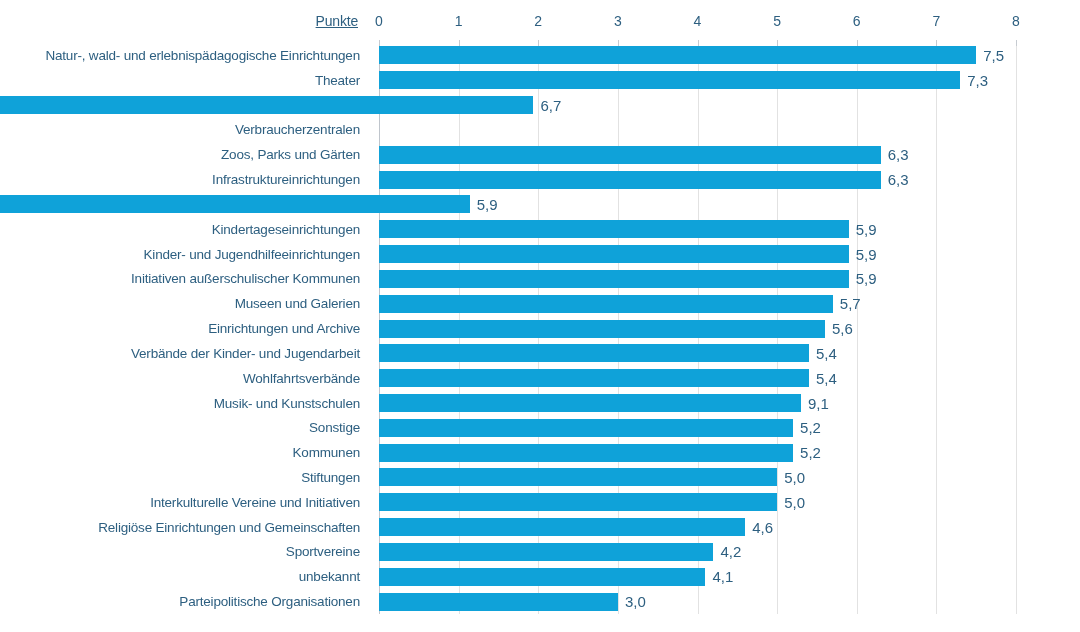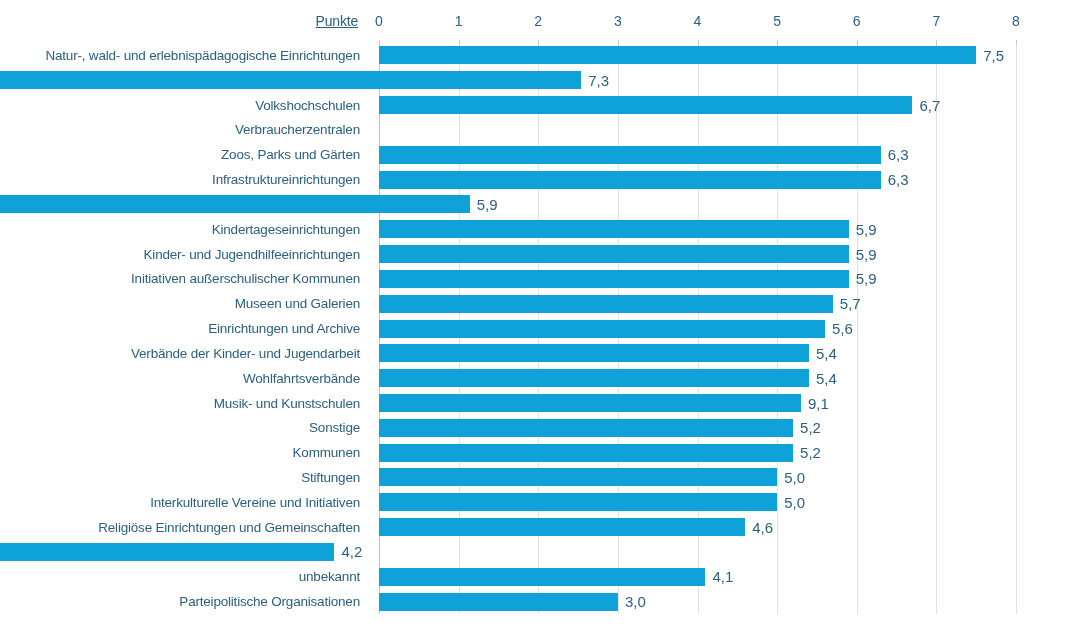--- a/index.html
+++ b/index.html
@@ -131,27 +131,27 @@
     </div>
   <div class="rows" id="rows">
       <div class="row">
         <div class="cat">Natur-, wald- und erlebnispädagogische Einrichtungen</div>
         <div class="track">
           <div class="bar" style="width: 93.75%; background: rgb(15, 162, 217);"></div>
           <div class="val">7,5</div>
         </div>
       </div>
       <div class="row">
+        <div class="cat">Theater</div>
         <div class="track">
           <div class="bar" style="width: 91.25%; background: rgb(15, 162, 217);"></div>
           <div class="val">7,3</div>
         </div>
       </div>
       <div class="row">
-        <div class="cat">Volkshochschulen</div>
         <div class="track">
           <div class="bar" style="width: 83.75%; background: rgb(15, 162, 217);"></div>
           <div class="val">6,7</div>
         </div>
       </div>
       <div class="row">
         <div class="cat">Verbraucherzentralen</div>
       </div>
       <div class="row">
         <div class="cat">Zoos, Parks und Gärten</div>
@@ -258,20 +258,21 @@
         </div>
       </div>
       <div class="row">
         <div class="cat">Religiöse Einrichtungen und Gemeinschaften</div>
         <div class="track">
           <div class="bar" style="width: 57.5%; background: rgb(15, 162, 217);"></div>
           <div class="val">4,6</div>
         </div>
       </div>
       <div class="row">
+        <div class="cat">Sportvereine</div>
         <div class="track">
           <div class="bar" style="width: 52.5%; background: rgb(15, 162, 217);"></div>
           <div class="val">4,2</div>
         </div>
       </div>
       <div class="row">
         <div class="cat">unbekannt</div>
         <div class="track">
           <div class="bar" style="width: 51.25%; background: rgb(15, 162, 217);"></div>
           <div class="val">4,1</div>

